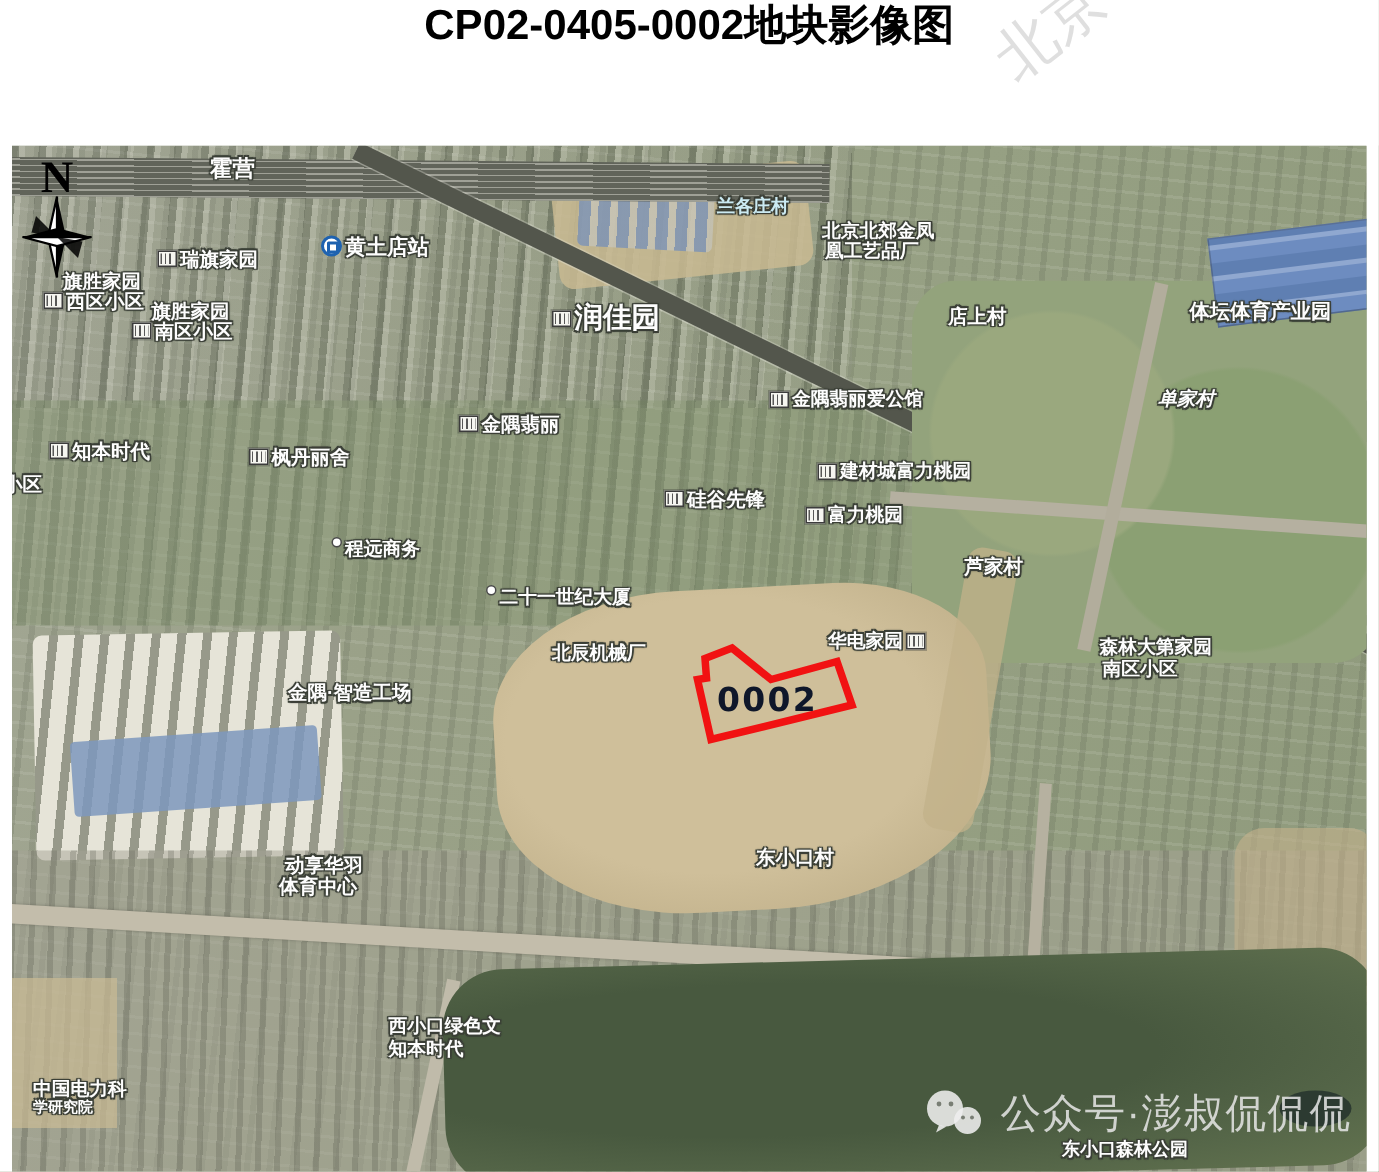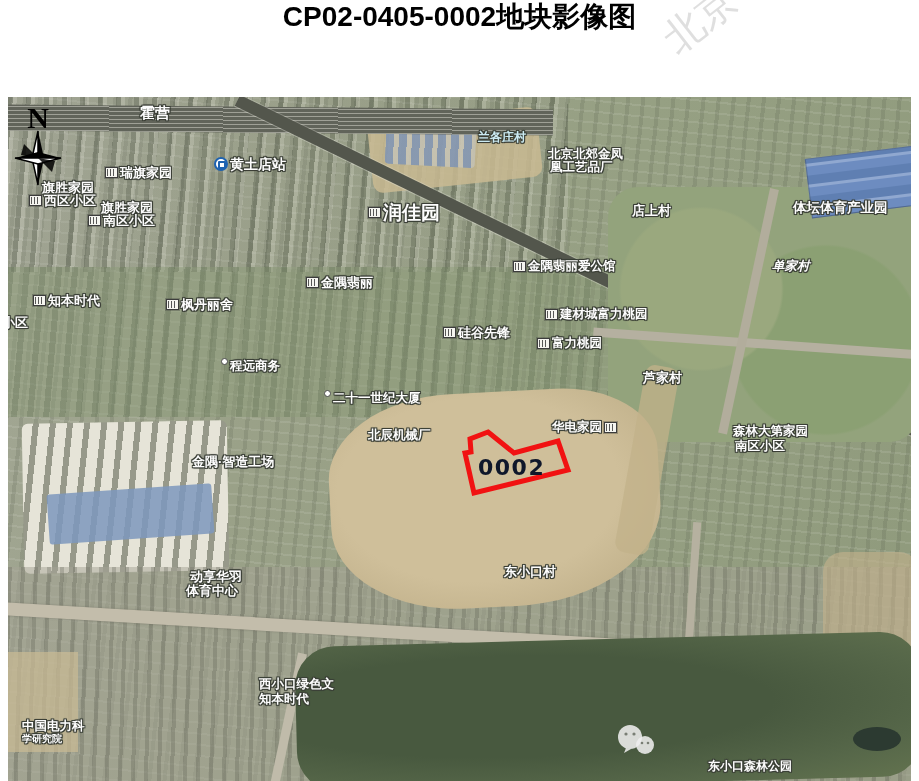--- a/index.html
+++ b/index.html
@@ -230,14 +230,15 @@
   <div id="wm">
     <svg width="42" height="32" viewBox="0 0 42 32">
       <circle cx="14" cy="13" r="12" fill="rgba(238,238,238,.88)"></circle>
       <circle cx="29" cy="21" r="9" fill="rgba(238,238,238,.88)"></circle>
       <circle cx="10" cy="10" r="1.6" fill="rgba(110,115,105,.9)"></circle>
       <circle cx="18" cy="10" r="1.6" fill="rgba(110,115,105,.9)"></circle>
       <circle cx="26" cy="19" r="1.3" fill="rgba(110,115,105,.9)"></circle>
       <circle cx="32" cy="19" r="1.3" fill="rgba(110,115,105,.9)"></circle>
       <path d="M10,24 L8,29 L15,25 Z" fill="rgba(238,238,238,.88)"></path>
     </svg>
+    <span class="wm-text">公众号·澎叔侃侃侃</span>
   </div>
 </div>
 
 </body></html>

